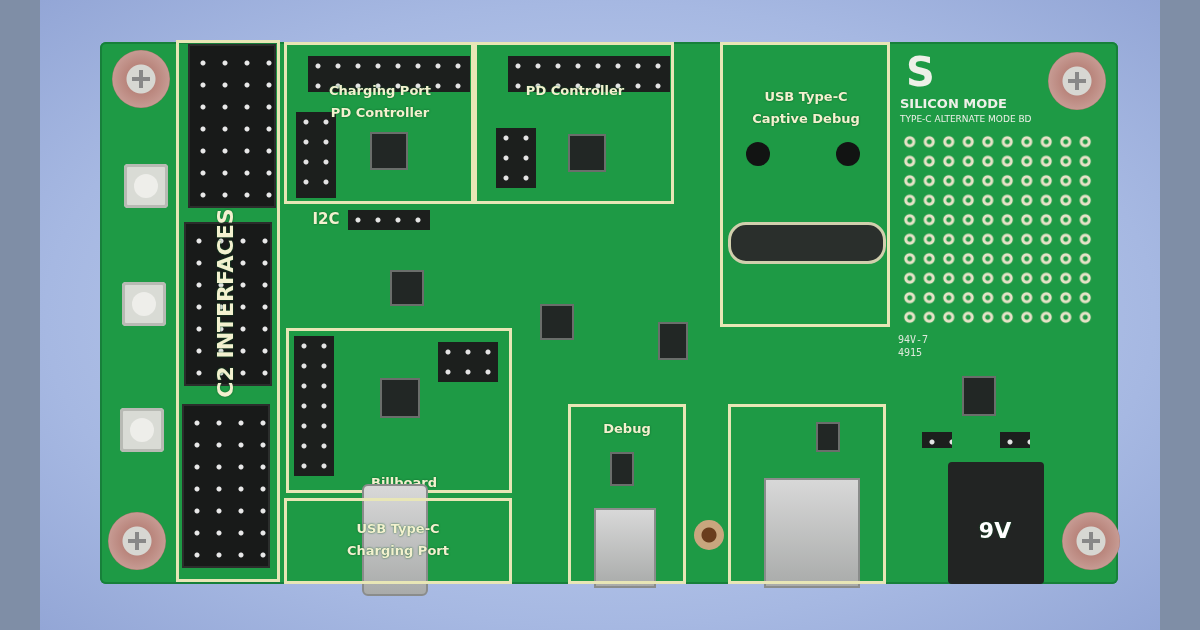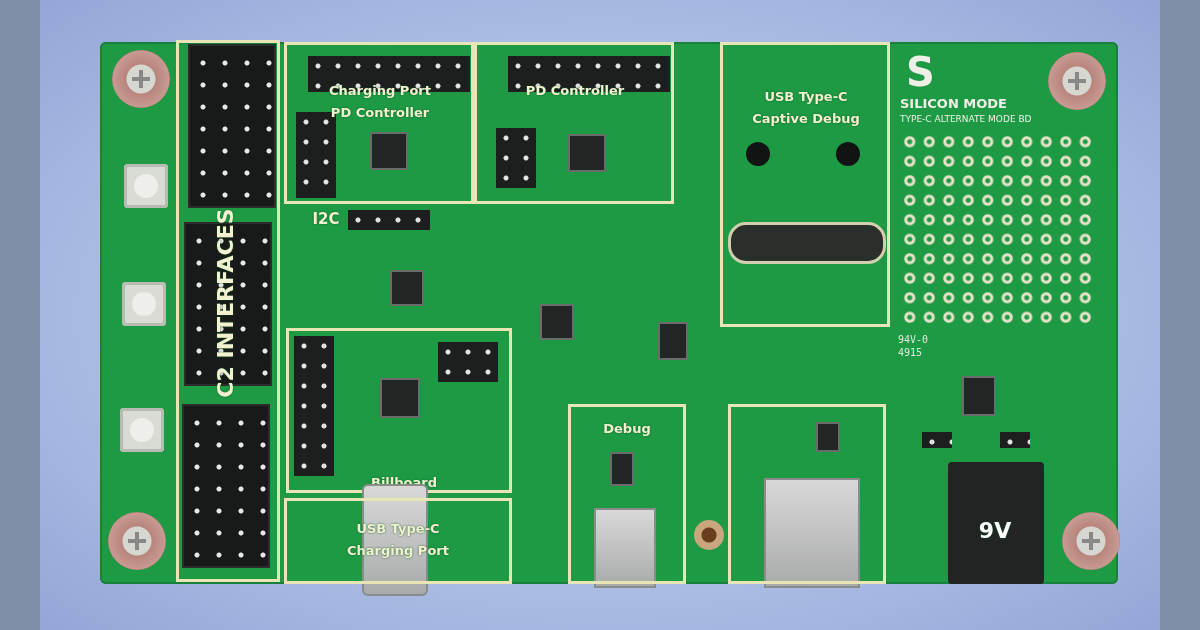--- a/index.html
+++ b/index.html
@@ -93,21 +93,21 @@
   <div class="section" style="left:620px;top:0px;width:170px;height:285px;"></div>
   <div class="label" style="left:626px;top:44px;width:160px;">
     <div>USB Type-C</div>
     <div>Captive Debug</div>
   </div>
 
   <div class="logo" style="left:806px;top:10px;font-size:40px;line-height:40px;">S</div>
   <div class="logo" style="left:800px;top:54px;font-size:13px;">SILICON MODE</div>
   <div class="logo" style="left:800px;top:72px;font-size:9px;font-weight:normal;">TYPE-C ALTERNATE MODE BD</div>
   <div class="proto" style="left:800px;top:90px;width:196px;height:196px;"></div>
-  <div class="silk" style="left:798px;top:292px;">94V-0</div>
+  <div class="silk" style="left:798px;top:292px;">94V-7</div>
   <div class="silk" style="left:798px;top:305px;">4915</div>
 
   <div class="header-pins" style="left:194px;top:294px;width:40px;height:140px;"></div>
   <div class="chip" style="left:280px;top:336px;width:36px;height:36px;"></div>
   <div class="header-pins" style="left:338px;top:300px;width:60px;height:40px;"></div>
   <div class="section" style="left:186px;top:286px;width:226px;height:165px;"></div>
   <div class="label" style="left:244px;top:430px;width:120px;">Billboard</div>
 
   <div class="port-metal" style="left:262px;top:442px;width:62px;height:108px;border-radius:6px;"></div>
   <div class="section" style="left:184px;top:456px;width:228px;height:86px;"></div>

